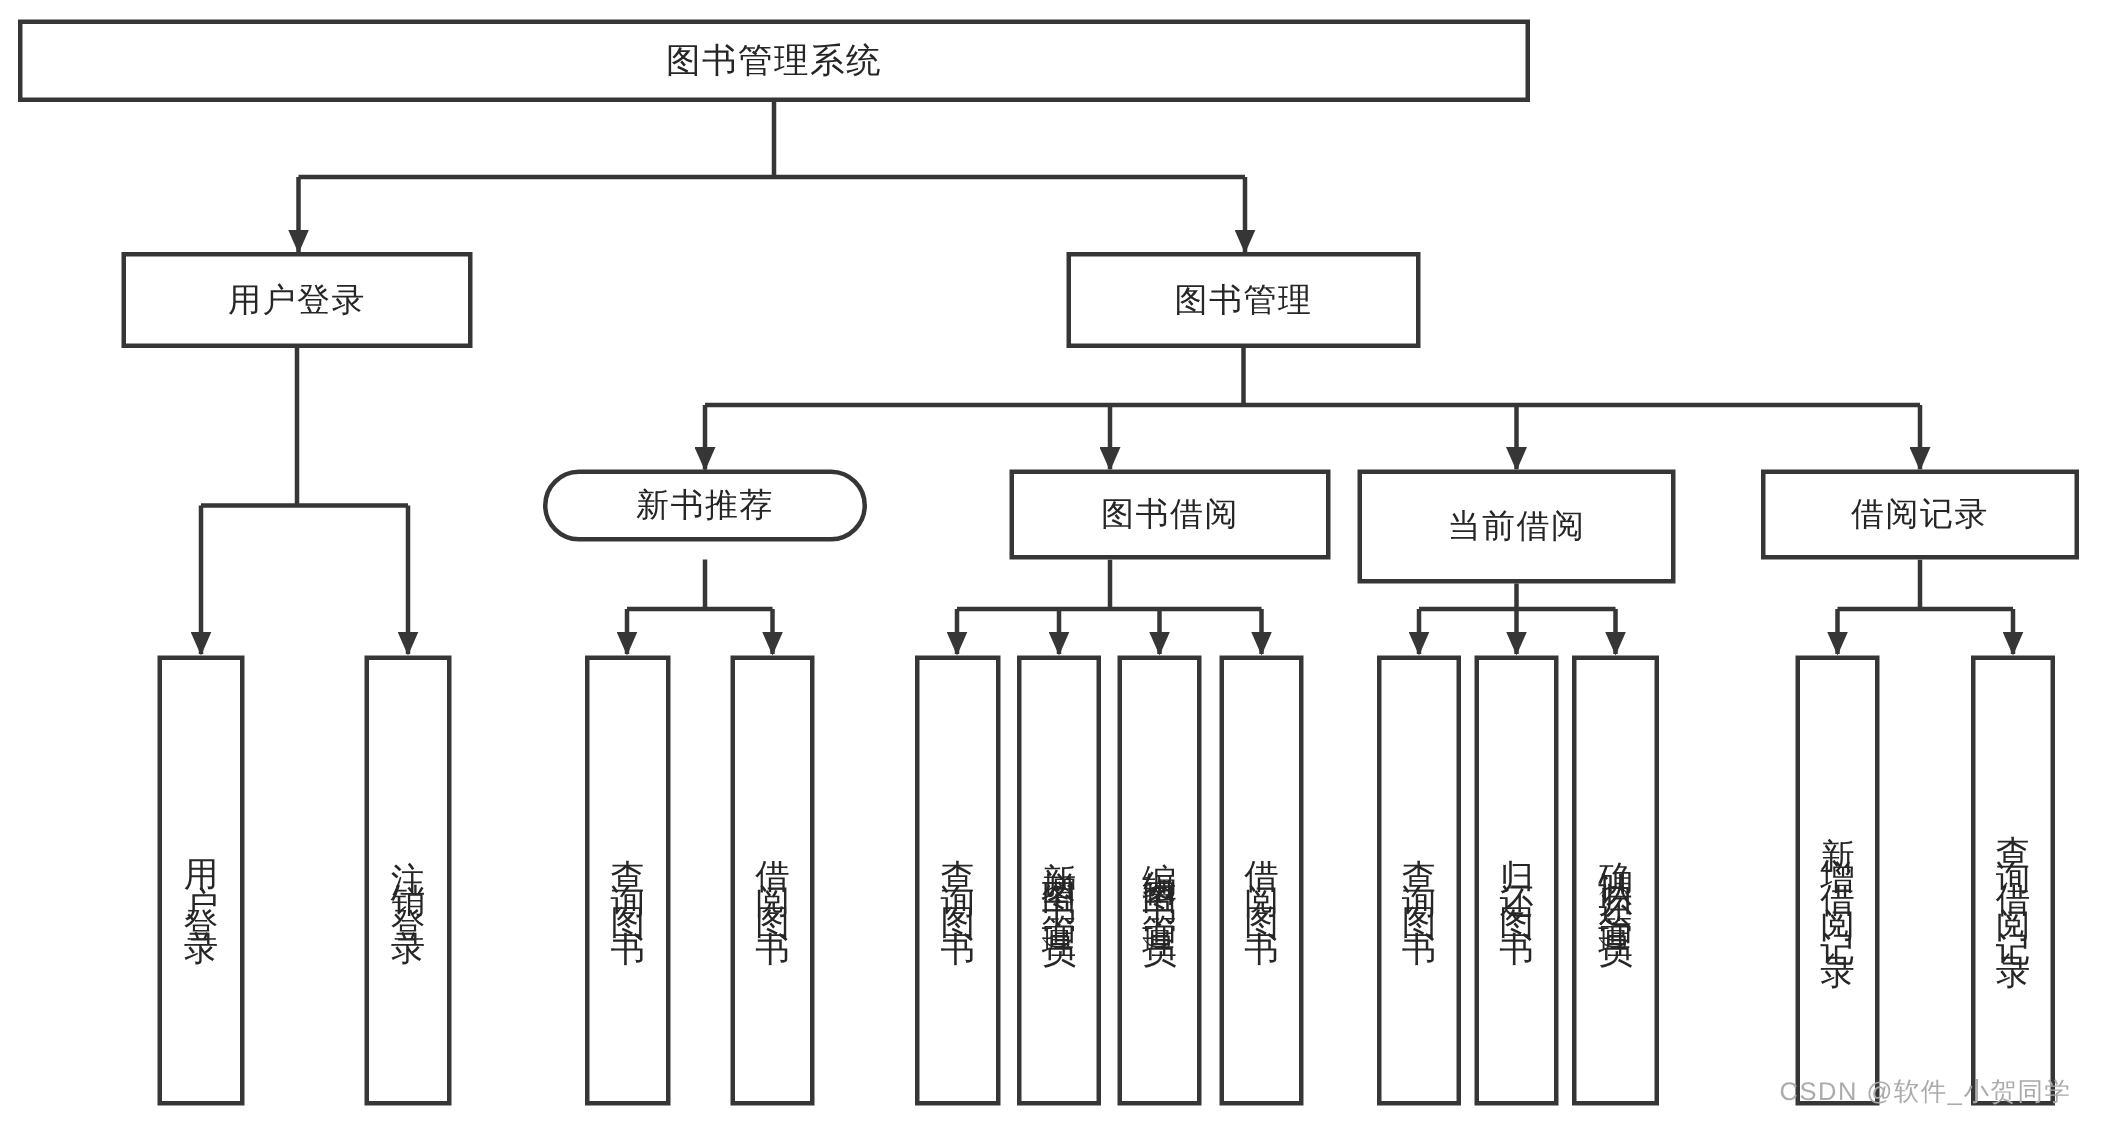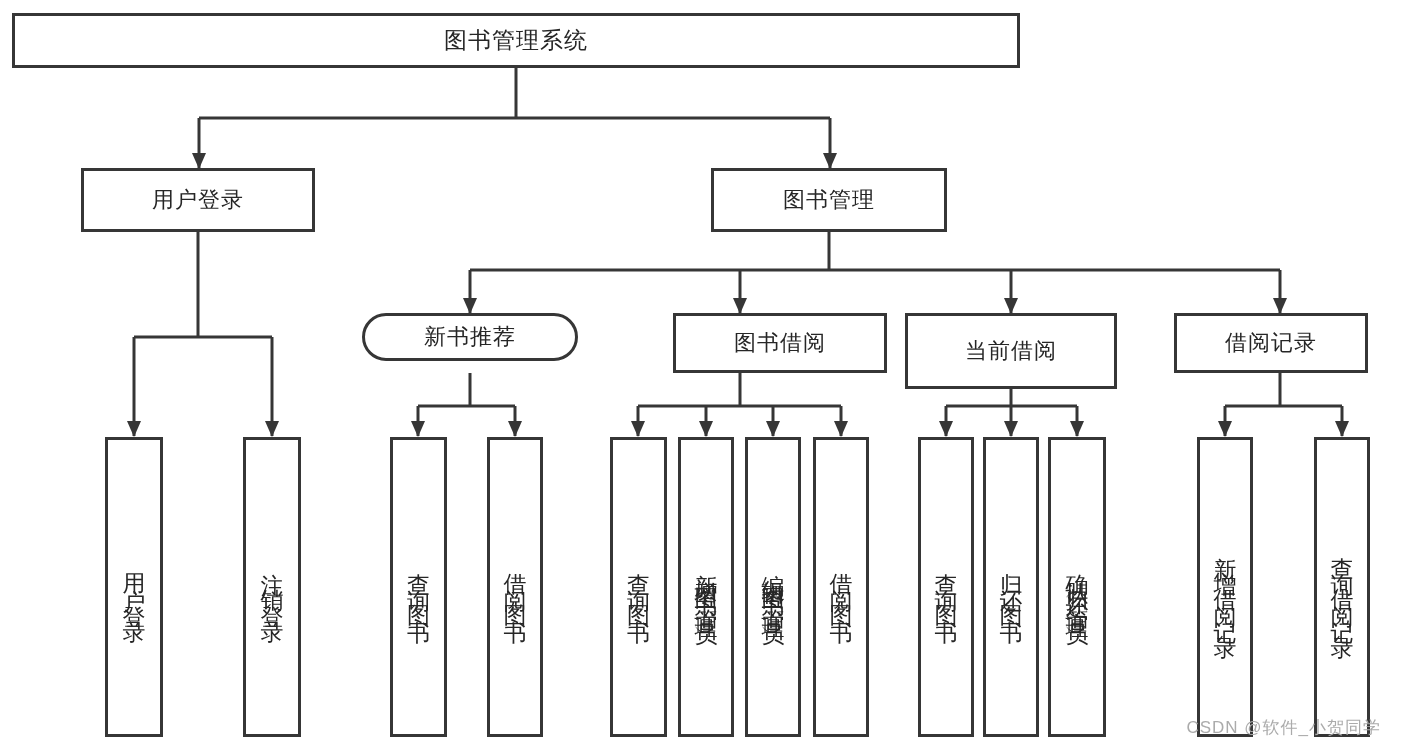--- a/index.html
+++ b/index.html
@@ -41,21 +41,21 @@
     letter-spacing: 1px;
     white-space: nowrap;
   }
   .node-root   { left: 12px;  top: 13px;  width: 1008px; height: 55px; }
   .node-root .h-label { font-size: 23px; }
   .node-user   { left: 81px;  top: 168px; width: 234px; height: 64px; }
   .node-mgmt   { left: 711px; top: 168px; width: 236px; height: 64px; }
   .node-rec    { left: 362px; top: 313px; width: 216px; height: 48px; border-radius: 29px; }
   .node-bor    { left: 633px; top: 313px; width: 214px; height: 60px; margin-left: 40px; }
   .node-cur    { left: 905px; top: 313px; width: 212px; height: 76px; }
-  .node-log    { left: 1174px;top: 313px; width: 194px; height: 60px; }
+  .node-log    { left: 1174px;top: 313px; width: 212px; height: 60px; }
 
   .leaf { top: 437px; height: 300px; }
   .leaf .v-label {
     display: block;
     writing-mode: vertical-rl;
     text-orientation: mixed;
     font-size: 23px;
     line-height: 1;
     white-space: nowrap;
   }

